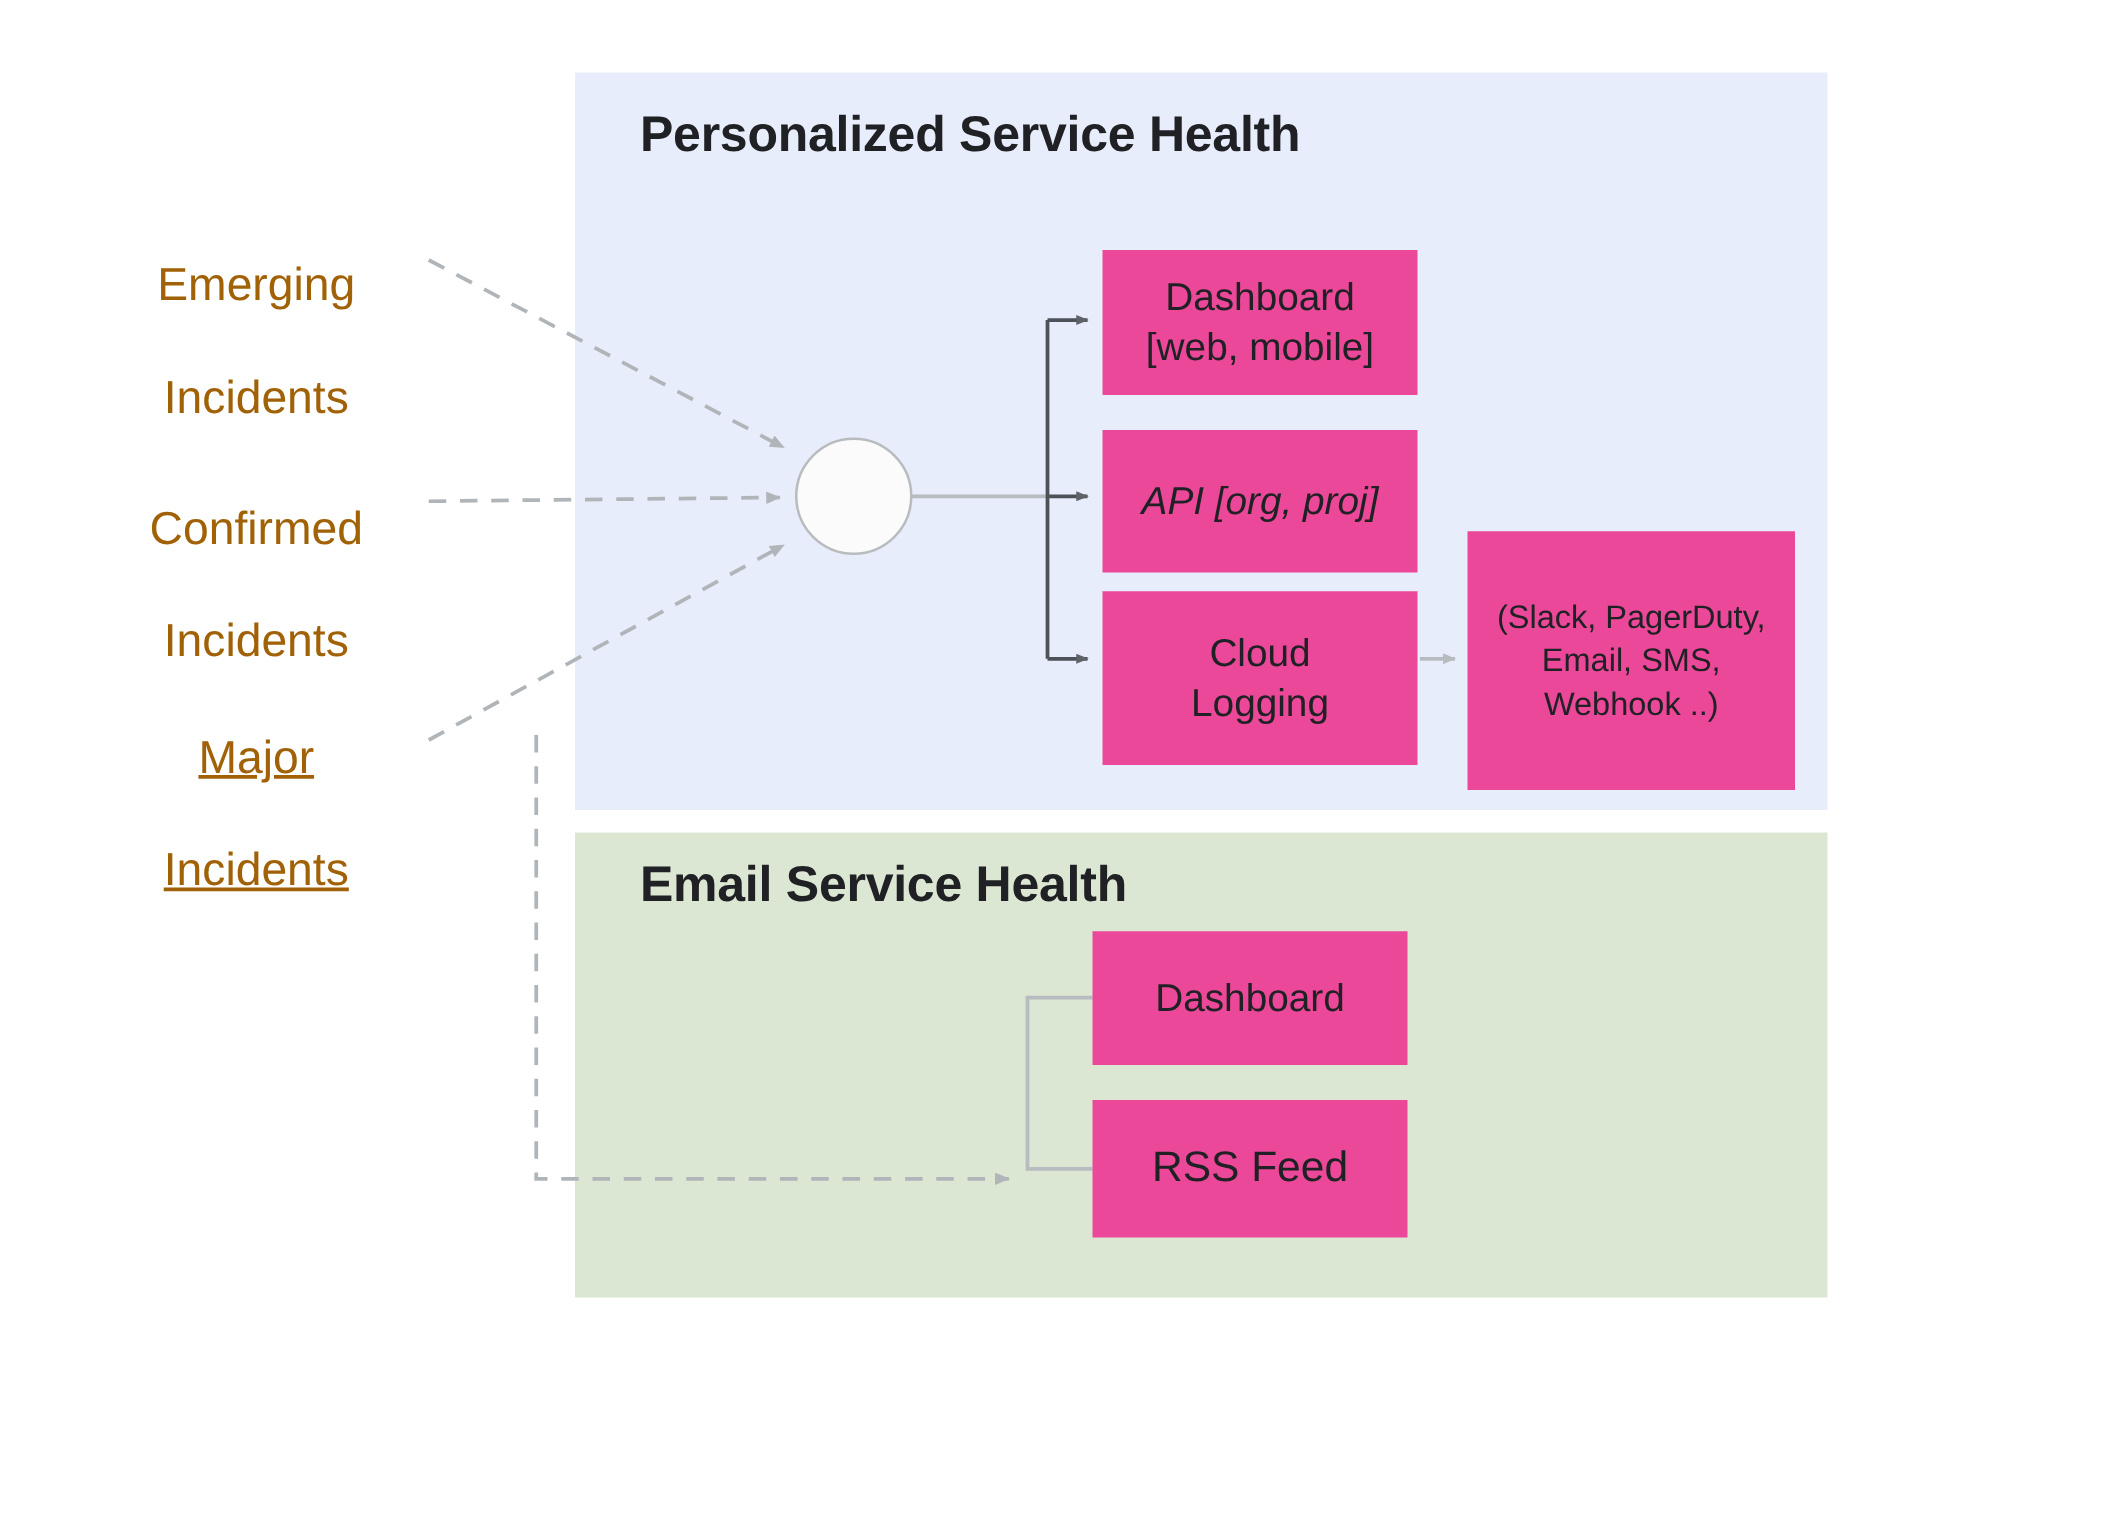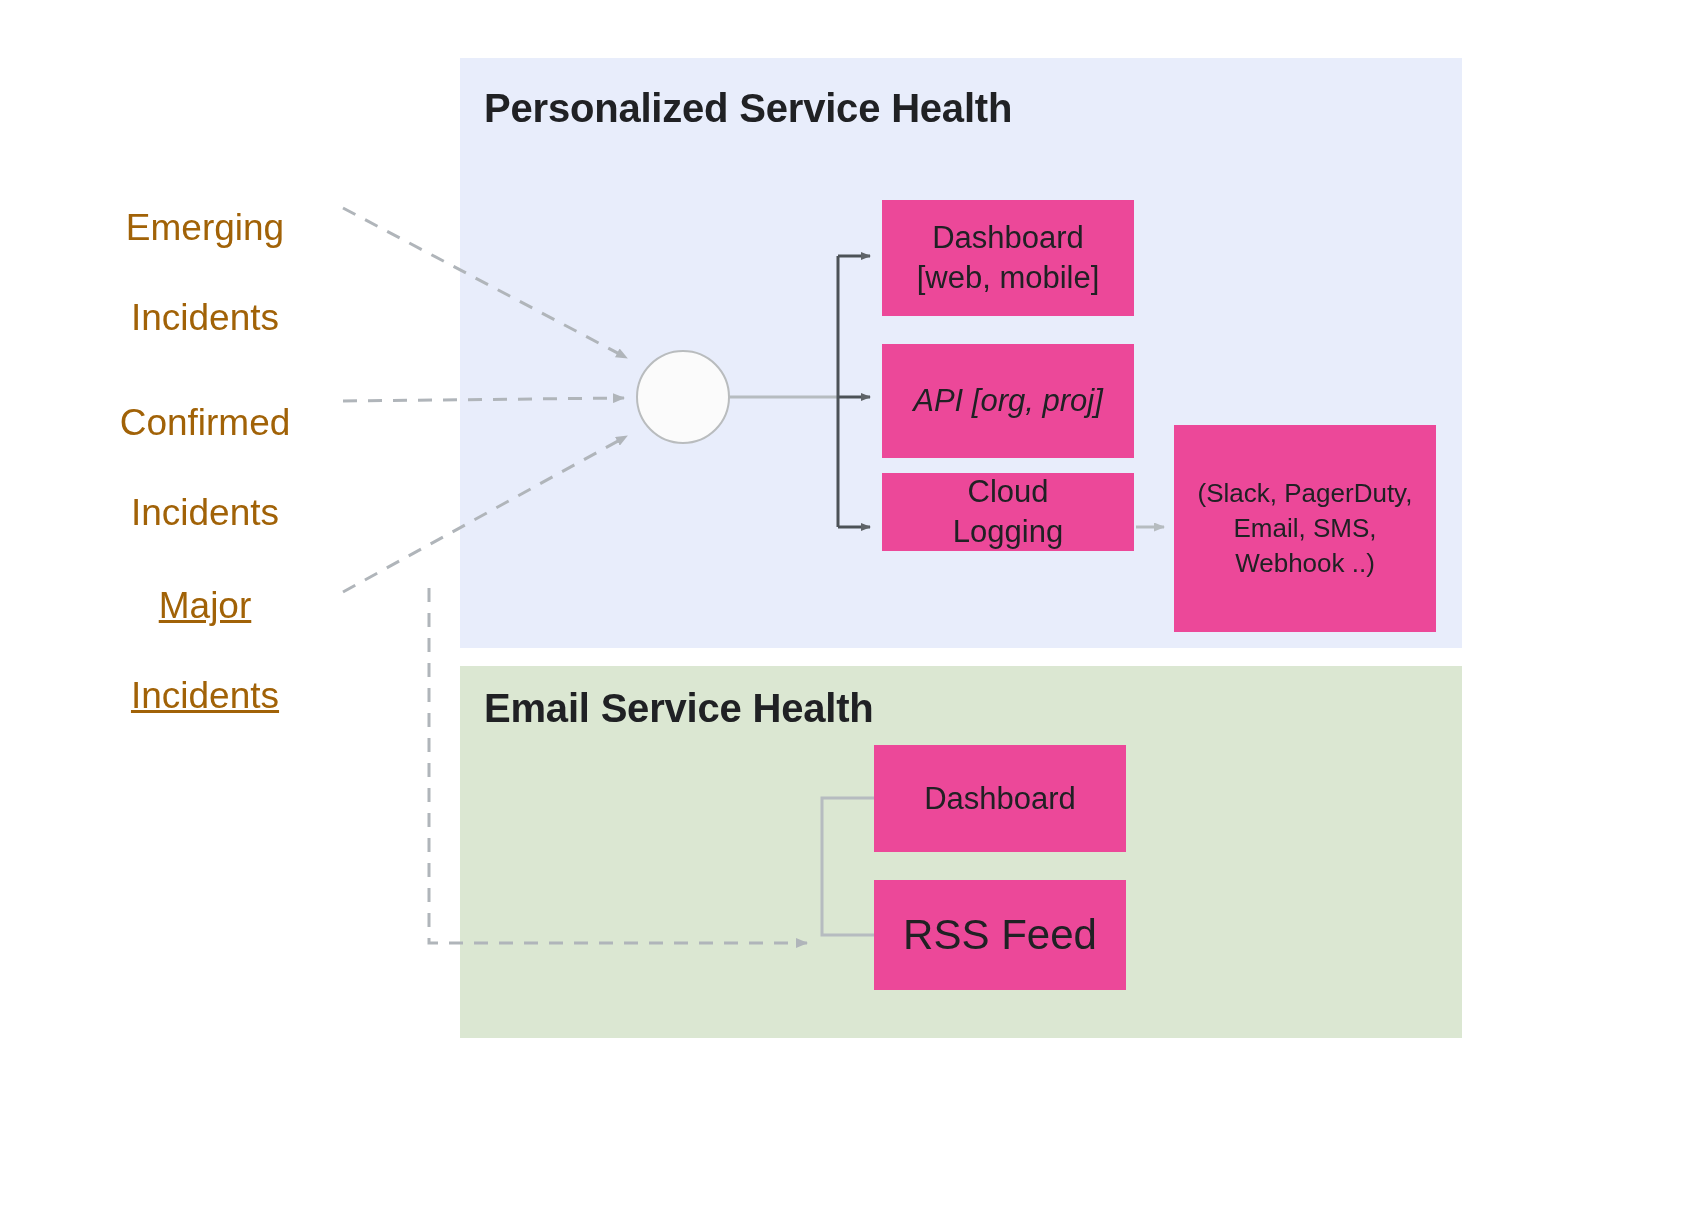--- a/index.html
+++ b/index.html
@@ -21,20 +21,21 @@
   .panel {
     position: absolute;
     box-sizing: border-box;
   }
   .panel-title {
     position: absolute;
     font-weight: bold;
     color: #202124;
     letter-spacing: -0.2px;
     white-space: nowrap;
+    margin-left: 28px;
   }
   .node-box {
     position: absolute;
     background: #ec4899;
     box-sizing: border-box;
     display: flex;
     align-items: center;
     justify-content: center;
     text-align: center;
     color: #202124;
@@ -144,36 +145,36 @@
     <div>
       <div>Dashboard</div>
       <div>[web, mobile]</div>
     </div>
   </div>
 
   <div class="node-box" style="left:882px; top:344px; width:252px; height:114px; font-size:31px;font-style:italic;">
     <div>API [org, proj]</div>
   </div>
 
-  <div class="node-box" style="left:882px; top:473px; width:252px; height:78px; font-size:31px;">
+  <div class="node-box" style="left:882px; top:473px; width:252px; height:139px; font-size:31px;">
     <div>
       <div>Cloud</div>
       <div>Logging</div>
     </div>
   </div>
 
   <div class="node-box" style="left:1174px; top:425px; width:262px; height:207px;">
     <div>
       <span class="notif-sub">(Slack, PagerDuty,
 Email, SMS,
 Webhook ..)</span>
     </div>
   </div>
 
   <div class="node-box" style="left:874px; top:745px; width:252px; height:107px; font-size:31px;">
     <div>Dashboard</div>
   </div>
 
-  <div class="node-box" style="left:874px; top:880px; width:252px; height:110px; font-size:42px;">
+  <div class="node-box" style="left:874px; top:880px; width:252px; height:110px; font-size:34px;">
     <div>RSS Feed</div>
   </div>
 
 </div>
 
 </body></html>

